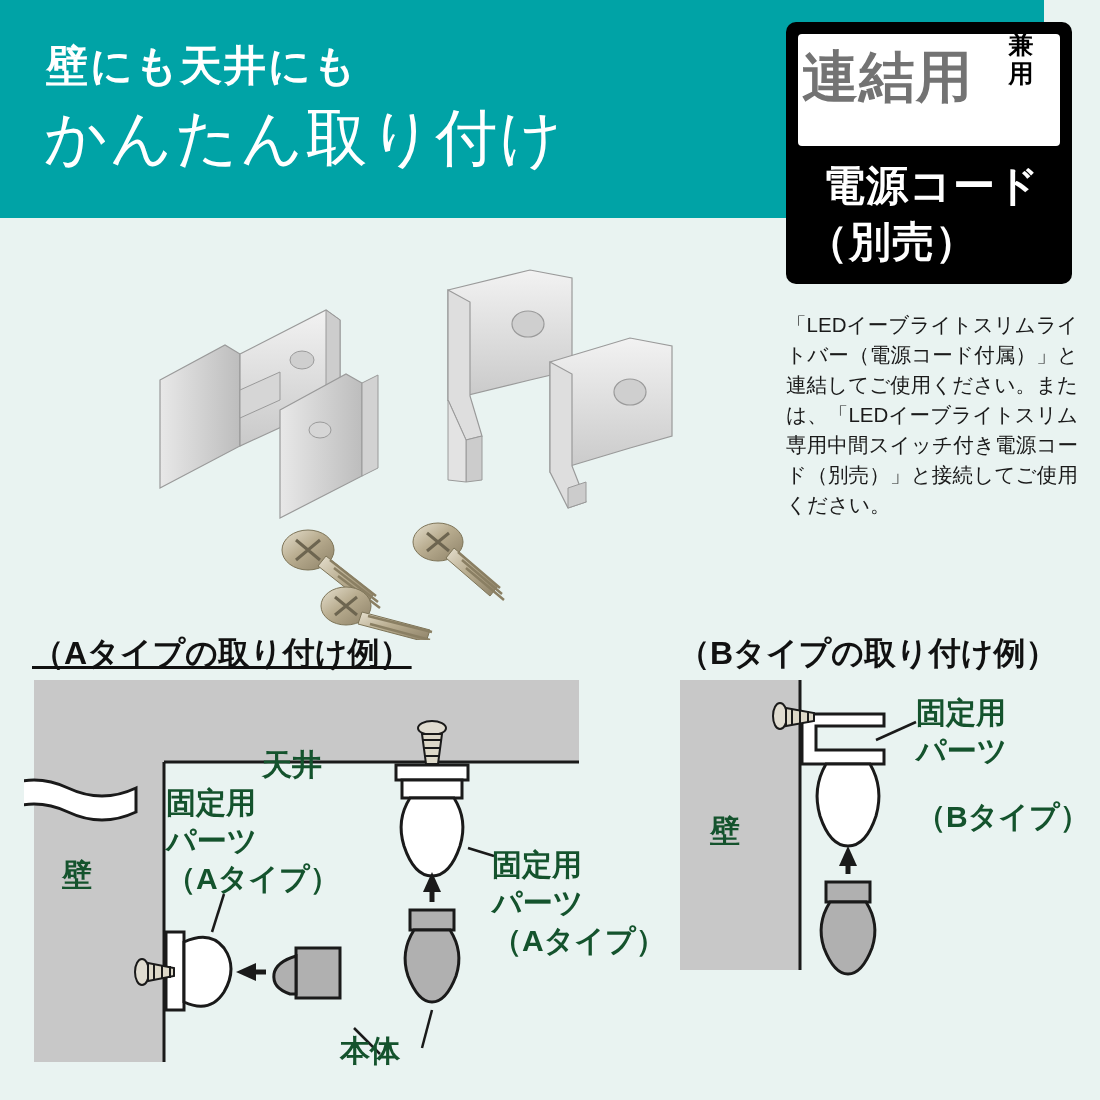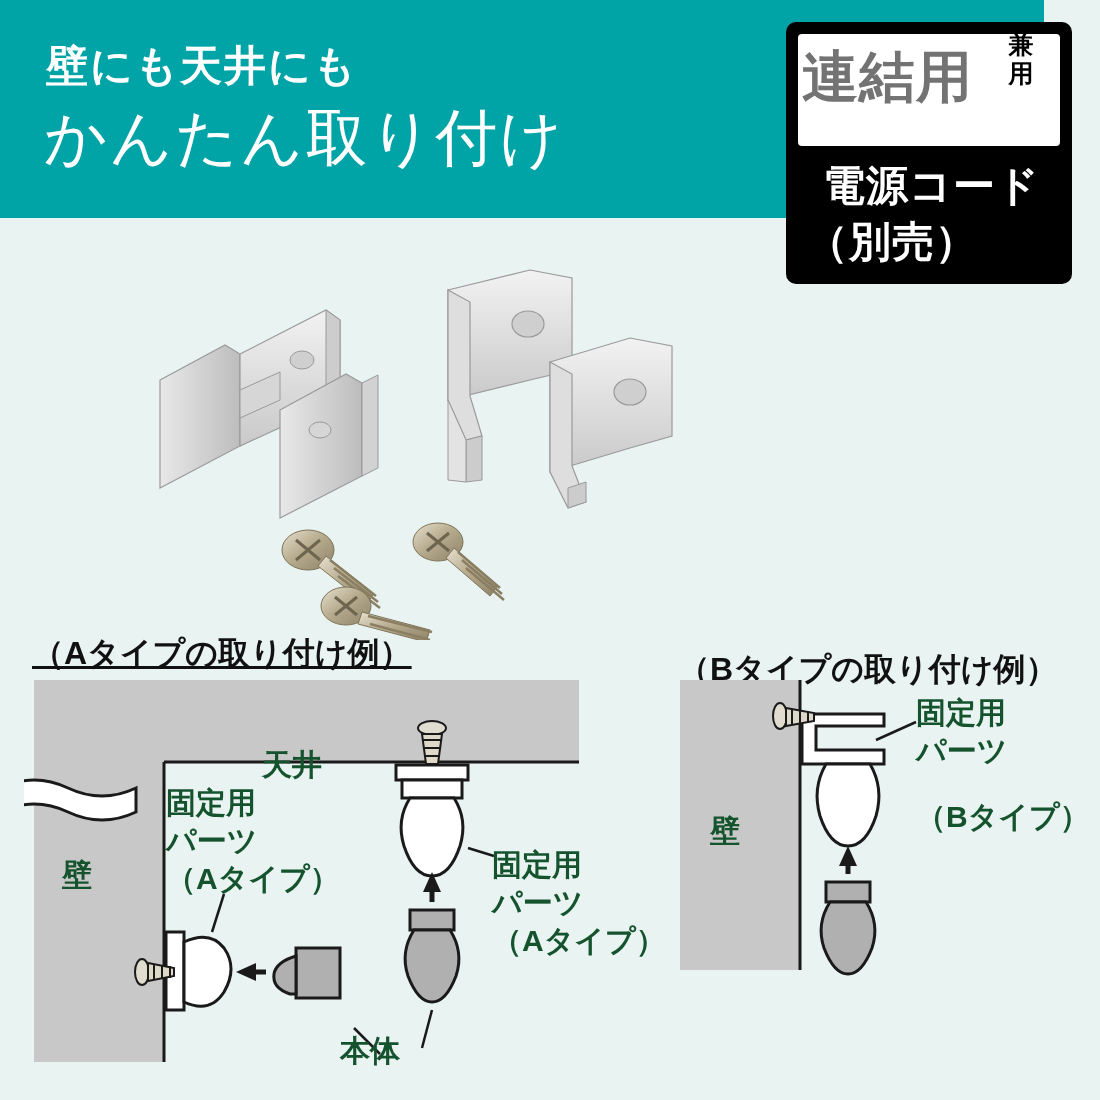--- a/index.html
+++ b/index.html
@@ -20,21 +20,21 @@
   .badge .l3{position:absolute;left:0;top:192px;width:248px;font-size:42px;font-weight:bold;color:#ffffff;letter-spacing:1px;margin-left:20px;}
 
   
   .note{position:absolute;left:786px;top:310px;width:292px;font-size:20.5px;line-height:30px;color:#1a1a1a;text-align:justify;}
 
   
   .photo{position:absolute;left:130px;top:250px;width:640px;height:390px;}
 
   
   .capA{position:absolute;left:32px;top:632px;font-size:32px;color:#111;font-weight:bold;text-decoration:underline;}
-  .capB{position:absolute;left:678px;top:632px;font-size:32px;color:#111;font-weight:bold;margin-top:16px;}
+  .capB{position:absolute;left:678px;top:632px;font-size:32px;color:#111;font-weight:bold;}
 
   
   .lbl{position:absolute;font-size:30px;color:#14532d;line-height:38px;font-weight:bold;}
 
   svg{display:block;}
 </style>
 </head>
 <body>
 
 <div id="root">
@@ -45,20 +45,21 @@
   </div>
 
   <div class="badge">
     <div class="whitebox"></div>
     <div class="renketsu">連結用</div>
     <div class="kenyo">兼用</div>
     <div class="l2">電源コード</div>
     <div class="l3">（別売）</div>
   </div>
 
+  <div class="note">「LEDイーブライトスリムライトバー（電源コード付属）」と連結してご使用ください。または、「LEDイーブライトスリム専用中間スイッチ付き電源コード（別売）」と接続してご使用ください。</div>
 
   <div class="photo">
     <svg width="640" height="390" viewBox="0 0 640 390">
       <defs>
         <linearGradient id="gp1" x1="0" y1="0" x2="0" y2="1">
           <stop offset="0" stop-color="#f2f2f2"></stop>
             <stop offset="1" stop-color="#c9c9c9"></stop>
         </linearGradient>
         <linearGradient id="gp2" x1="0" y1="0" x2="1" y2="0">
           <stop offset="0" stop-color="#e8e8e8"></stop>

